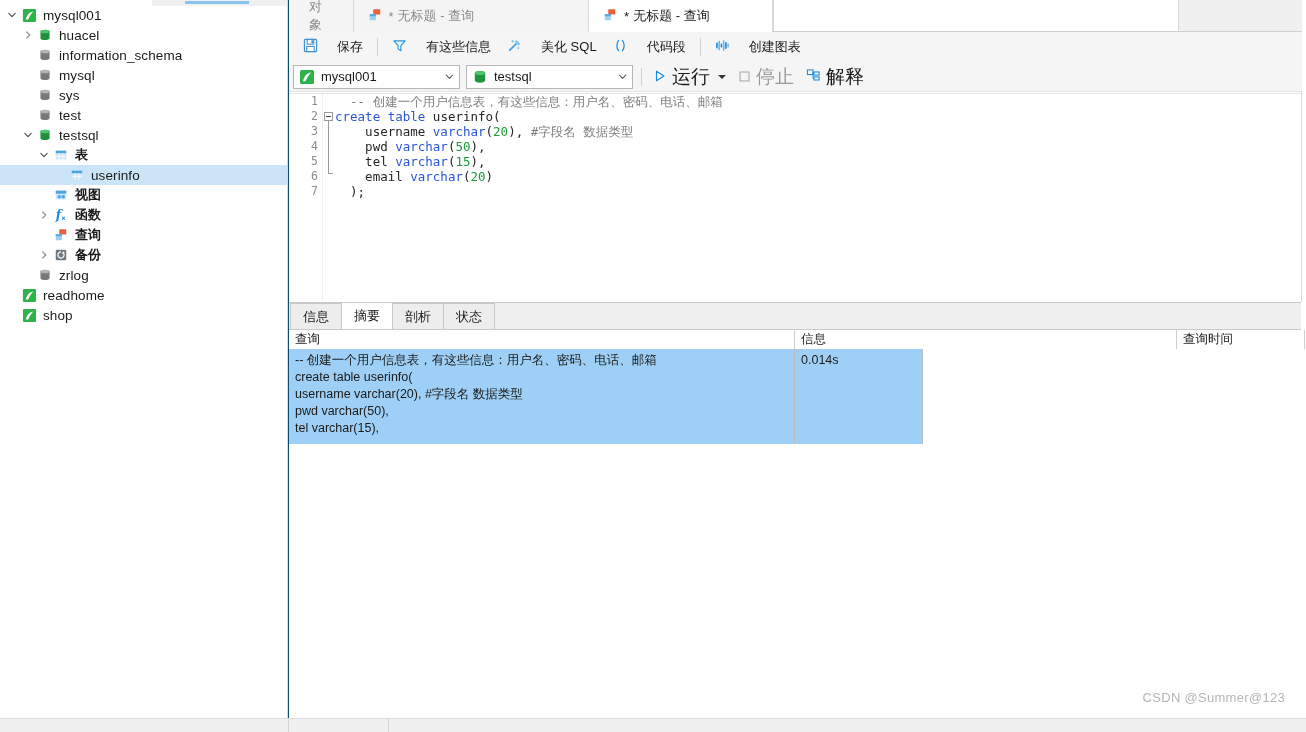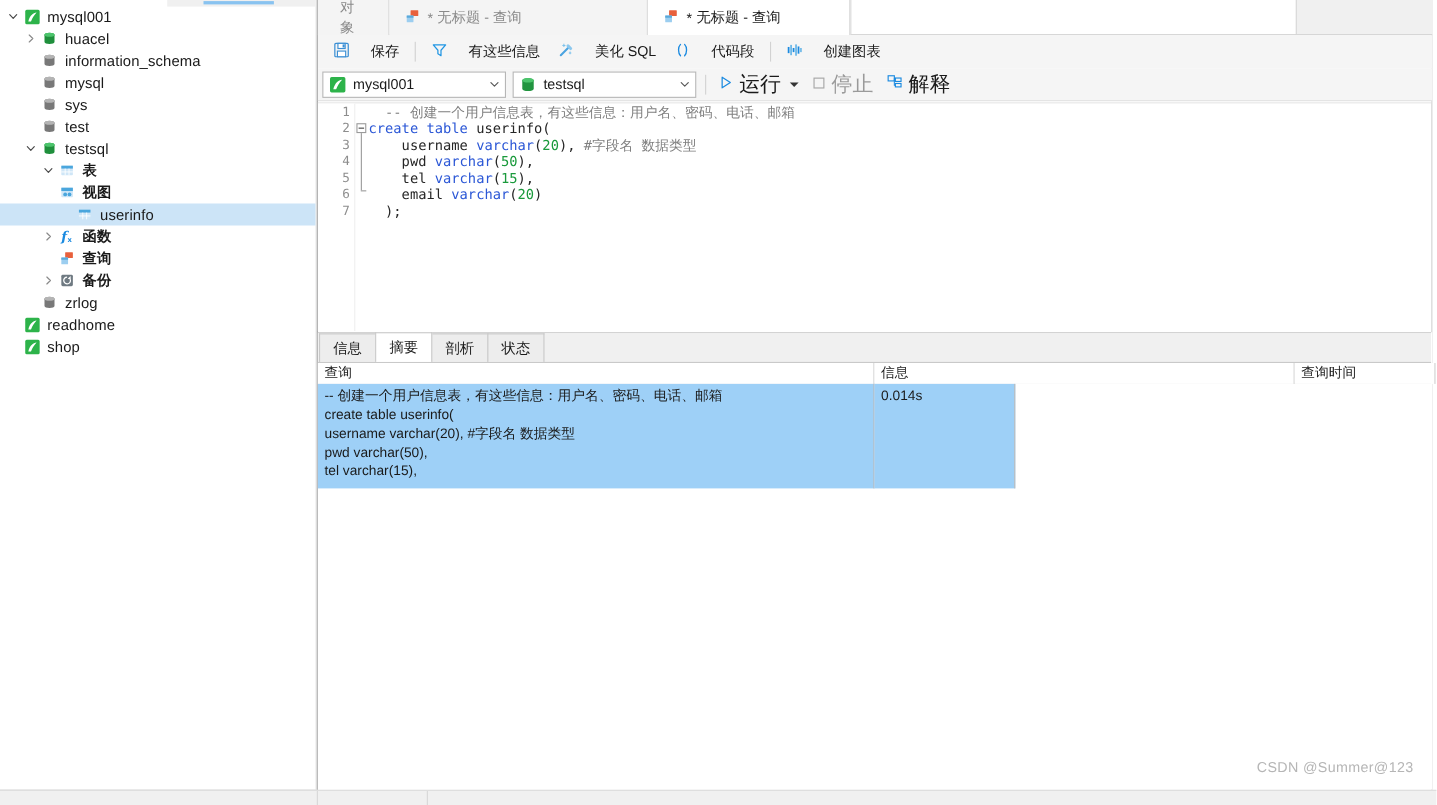--- a/index.html
+++ b/index.html
@@ -2,21 +2,21 @@
 <html><head>
 <meta charset="utf-8">
 <style>
   * { box-sizing: border-box; margin: 0; padding: 0; }
   html, body {
     width: 1306px; height: 732px;
     background: #ffffff;
     font-family: "Liberation Sans", "DejaVu Sans", sans-serif;
     overflow: hidden;
   }
-  #app { position: relative; width: 1302px; height: 732px; background:#a3a3a3; }
+  #app { position: relative; width: 1302px; height: 732px; background:#0c4a6e; }
 
   
   #tree-panel {
     position: absolute; left: 0; top: 0; width: 288px; height: 718px;
     background: #ffffff;
     border-right: 1px solid #d8d8d8;
     overflow: hidden;
   }
   #tree-scroll-track {
     position: absolute; left: 152px; top: 0; width: 136px; height: 6px;
@@ -341,44 +341,44 @@
           </span>
           <span class="ticon">
             <svg width="14" height="14" viewBox="0 0 16 16">
               <rect x="2" y="3" width="12" height="10" rx="0.8" fill="#cfe6f7"></rect>
               <rect x="2" y="3" width="12" height="3" fill="#4aa6dd"></rect>
               <path d="M6 6 V13 M10 6 V13 M2 9.5 H14" stroke="#ffffff" stroke-width="0.9"></path>
             </svg>
           </span>
           <span class="tlabel cn">表</span>
         </div>
+        <div class="tree-node selected">
+          <span style="width:52px;flex:0 0 52px;"></span>
+          <span class="twisty"></span>
+          <span class="ticon">
+            <svg width="14" height="14" viewBox="0 0 16 16">
+              <rect x="2" y="3" width="12" height="10" rx="0.8" fill="#cfe6f7"></rect>
+              <rect x="2" y="3" width="12" height="3" fill="#4aa6dd"></rect>
+              <path d="M6 6 V13 M10 6 V13 M2 9.5 H14" stroke="#ffffff" stroke-width="0.9"></path>
+            </svg>
+          </span>
+          <span class="tlabel">userinfo</span>
+        </div>
         <div class="tree-node">
           <span style="width:36px;flex:0 0 36px;"></span>
           <span class="twisty"></span>
           <span class="ticon">
             <svg width="14" height="14" viewBox="0 0 16 16">
               <rect x="2" y="3" width="12" height="10" rx="0.8" fill="#cfe6f7"></rect>
               <rect x="2" y="3" width="12" height="3.5" fill="#4aa6dd"></rect>
               <circle cx="6" cy="10" r="2" fill="#4aa6dd"></circle>
               <circle cx="10.5" cy="10" r="2" fill="#4aa6dd"></circle>
             </svg>
           </span>
           <span class="tlabel cn">视图</span>
-        </div>
-        <div class="tree-node selected">
-          <span style="width:52px;flex:0 0 52px;"></span>
-          <span class="twisty"></span>
-          <span class="ticon">
-            <svg width="14" height="14" viewBox="0 0 16 16">
-              <rect x="2" y="3" width="12" height="10" rx="0.8" fill="#cfe6f7"></rect>
-              <rect x="2" y="3" width="12" height="3" fill="#4aa6dd"></rect>
-              <path d="M6 6 V13 M10 6 V13 M2 9.5 H14" stroke="#ffffff" stroke-width="0.9"></path>
-            </svg>
-          </span>
-          <span class="tlabel">userinfo</span>
         </div>
         <div class="tree-node">
           <span style="width:36px;flex:0 0 36px;"></span>
           <span class="twisty">
             <svg width="10" height="10" viewBox="0 0 12 12">
               <path d="M4.3 2.2 L8.2 6 L4.3 9.8" fill="none" stroke="#8a8a8a" stroke-width="1.3" stroke-linecap="round" stroke-linejoin="round"></path>
             </svg>
           </span>
           <span class="ticon">
             <svg width="14" height="14" viewBox="0 0 16 16">

